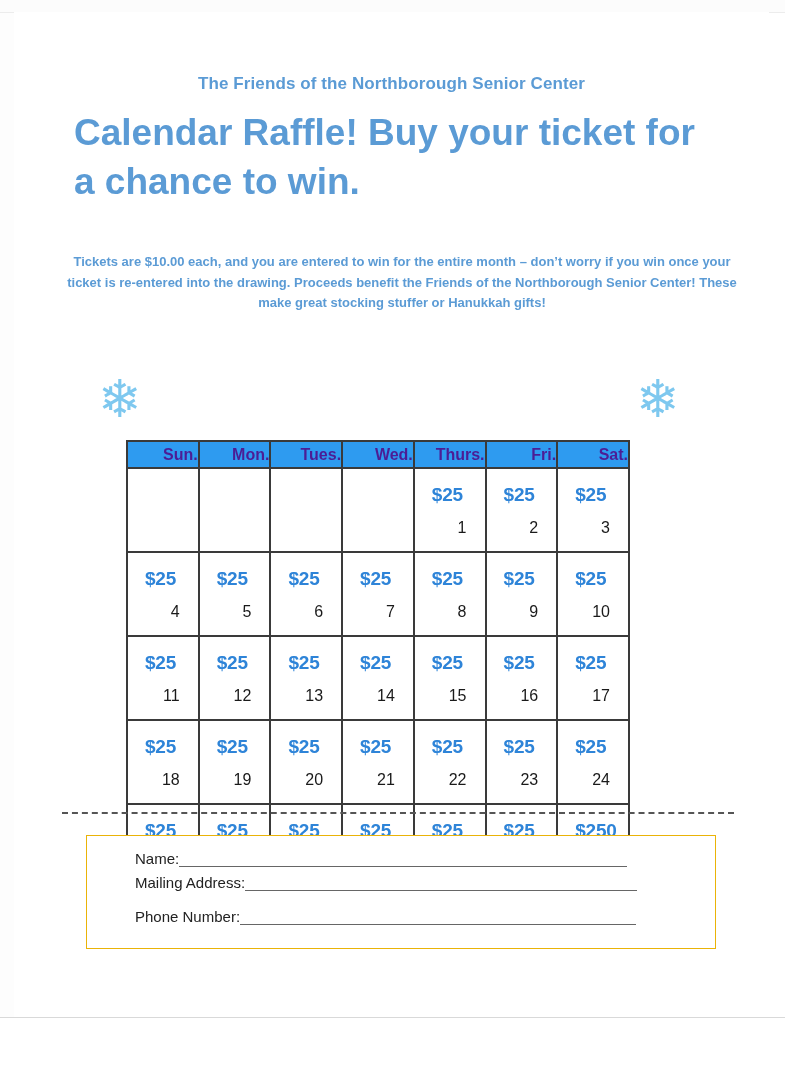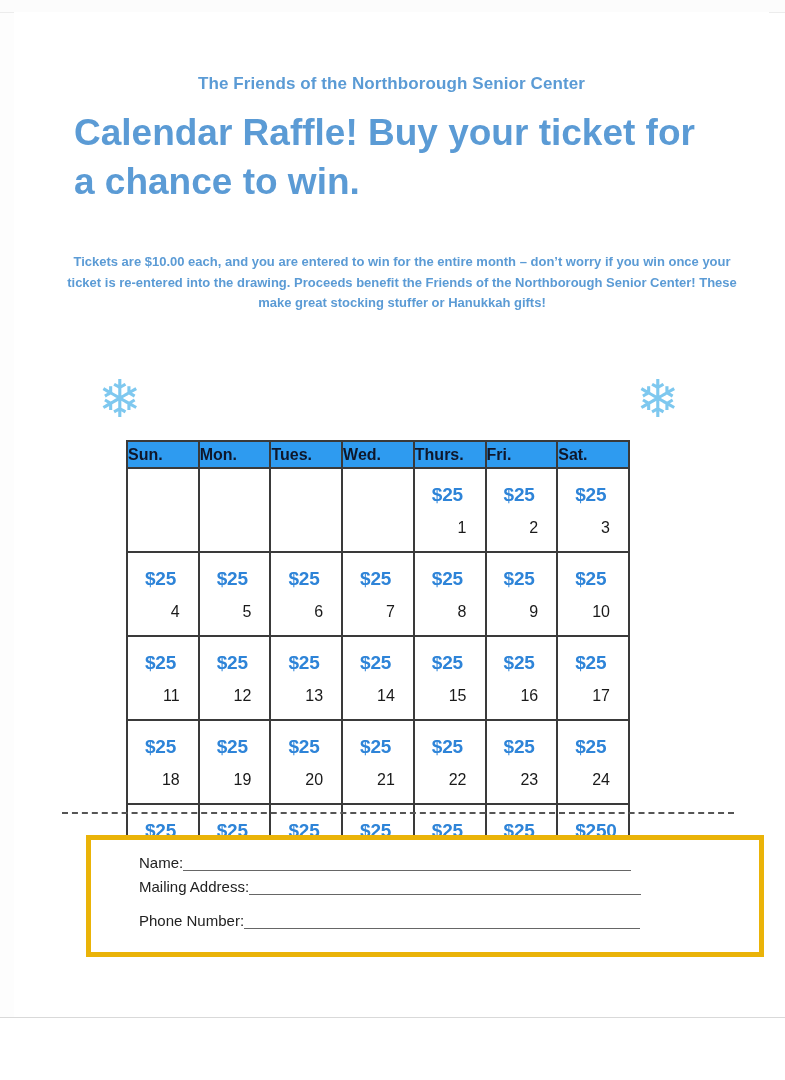--- a/index.html
+++ b/index.html
@@ -121,26 +121,26 @@
   .cal {
     position: absolute;
     top: 428px;
     left: 112px;
     width: 504px;
     border-collapse: collapse;
     table-layout: fixed;
   }
   .cal th {
     background: #2e9bf0;
-    color: #0f172a;
+    color: #4c1d95;
     font-size: 16px;
     font-weight: bold;
     height: 25px;
     border: 2.5px solid #3a3a3a;
-    text-align: left;
+    text-align: right;
     padding: 0;
   }
   .cal td {
     border: 2.5px solid #3a3a3a;
     height: 58px;
     vertical-align: top;
     padding: 12px;
     position: relative;
     background: #ffffff;
   }
@@ -176,23 +176,22 @@
     border-top: 2px dashed #555;
   }
 
   
   .form-box {
     position: absolute;
     top: 823px;
     left: 72px;
     width: 628px;
     height: 112px;
-    border: 5px solid #eab308;
+    border: 1px solid #eab308;
     background: #fff;
-    padding-left: 40px;
   }
   .form-row {
     position: absolute;
     font-size: 15px;
     color: #222;
     white-space: nowrap;
   }
   .form-row .label { display: inline-block; }
   .rule {
     display: inline-block;

